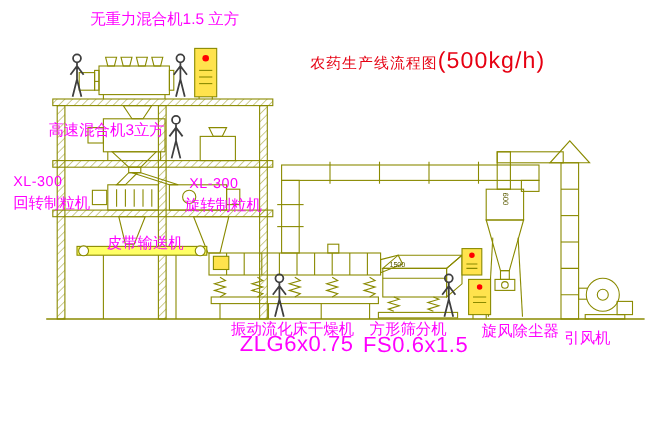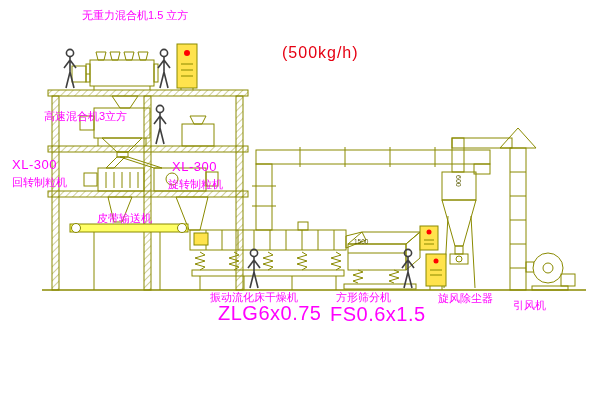--- a/index.html
+++ b/index.html
@@ -1,25 +1,25 @@
 <!DOCTYPE html>
 <html><head>
 <meta charset="utf-8">
 <style>
   html,body{margin:0;padding:0;background:#ffffff;font-family:"Liberation Sans",sans-serif;}
   .canvas{position:relative;width:600px;height:403px;background:#ffffff;overflow:hidden;}
   .canvas svg{position:absolute;left:0;top:0;}
-  .lbl{position:absolute;color:#ff00ff;font-size:11px;line-height:1;white-space:nowrap;}
+  .lbl{position:absolute;color:#ff00ff;font-size:14px;line-height:1;white-space:nowrap;}
   .lbl-md{font-size:13px;letter-spacing:0.5px;text-align:right;}
   .lbl-lg{font-size:20px;letter-spacing:0.5px;}
   .lbl-dim{color:#5a5a00;font-size:7px;}
   .lbl-vert{writing-mode:vertical-rl;text-orientation:mixed;}
   .title-row{position:absolute;display:flex;align-items:baseline;color:#e60012;white-space:nowrap;}
   .title-text{font-size:13.5px;letter-spacing:1px;}
-  .title-cap{font-size:16px;letter-spacing:1px;}
+  .title-cap{font-size:21px;letter-spacing:1px;}
 </style>
 </head>
 <body>
 
 <div class="canvas">
 
   <svg width="600" height="403" viewBox="0 0 600 403">
     <defs>
       <pattern id="hatch" width="5" height="5" patternUnits="userSpaceOnUse" patternTransform="rotate(45)">
         <line x1="0" y1="0" x2="0" y2="5" stroke="#8a8a00" stroke-width="0.8"></line>
@@ -212,20 +212,21 @@
         <use href="#person" x="156" y="48" width="16" height="42"></use>
         <use href="#person" x="152" y="104" width="16" height="42"></use>
         <use href="#person" x="246" y="248" width="16" height="42"></use>
         <use href="#person" x="400" y="248" width="16" height="42"></use>
       </g>
 
     </g>
   </svg>
 
   <div class="title-row" style="left:282px;top:44px;">
+    <span class="title-text">农药生产线流程图</span>
       <span class="title-cap">(500kg/h)</span>
   </div>
 
   <div class="lbl" style="left:82px;top:10px;">无重力混合机1.5 立方</div>
   <div class="lbl" style="left:44px;top:111px;">高速混合机3立方</div>
 
   <div class="lbl lbl-md" style="left:12px;top:158px;">XL-300</div>
   <div class="lbl" style="left:12px;top:177px;">回转制粒机</div>
 
   <div class="lbl lbl-md" style="left:172px;top:160px;">XL-300</div>

